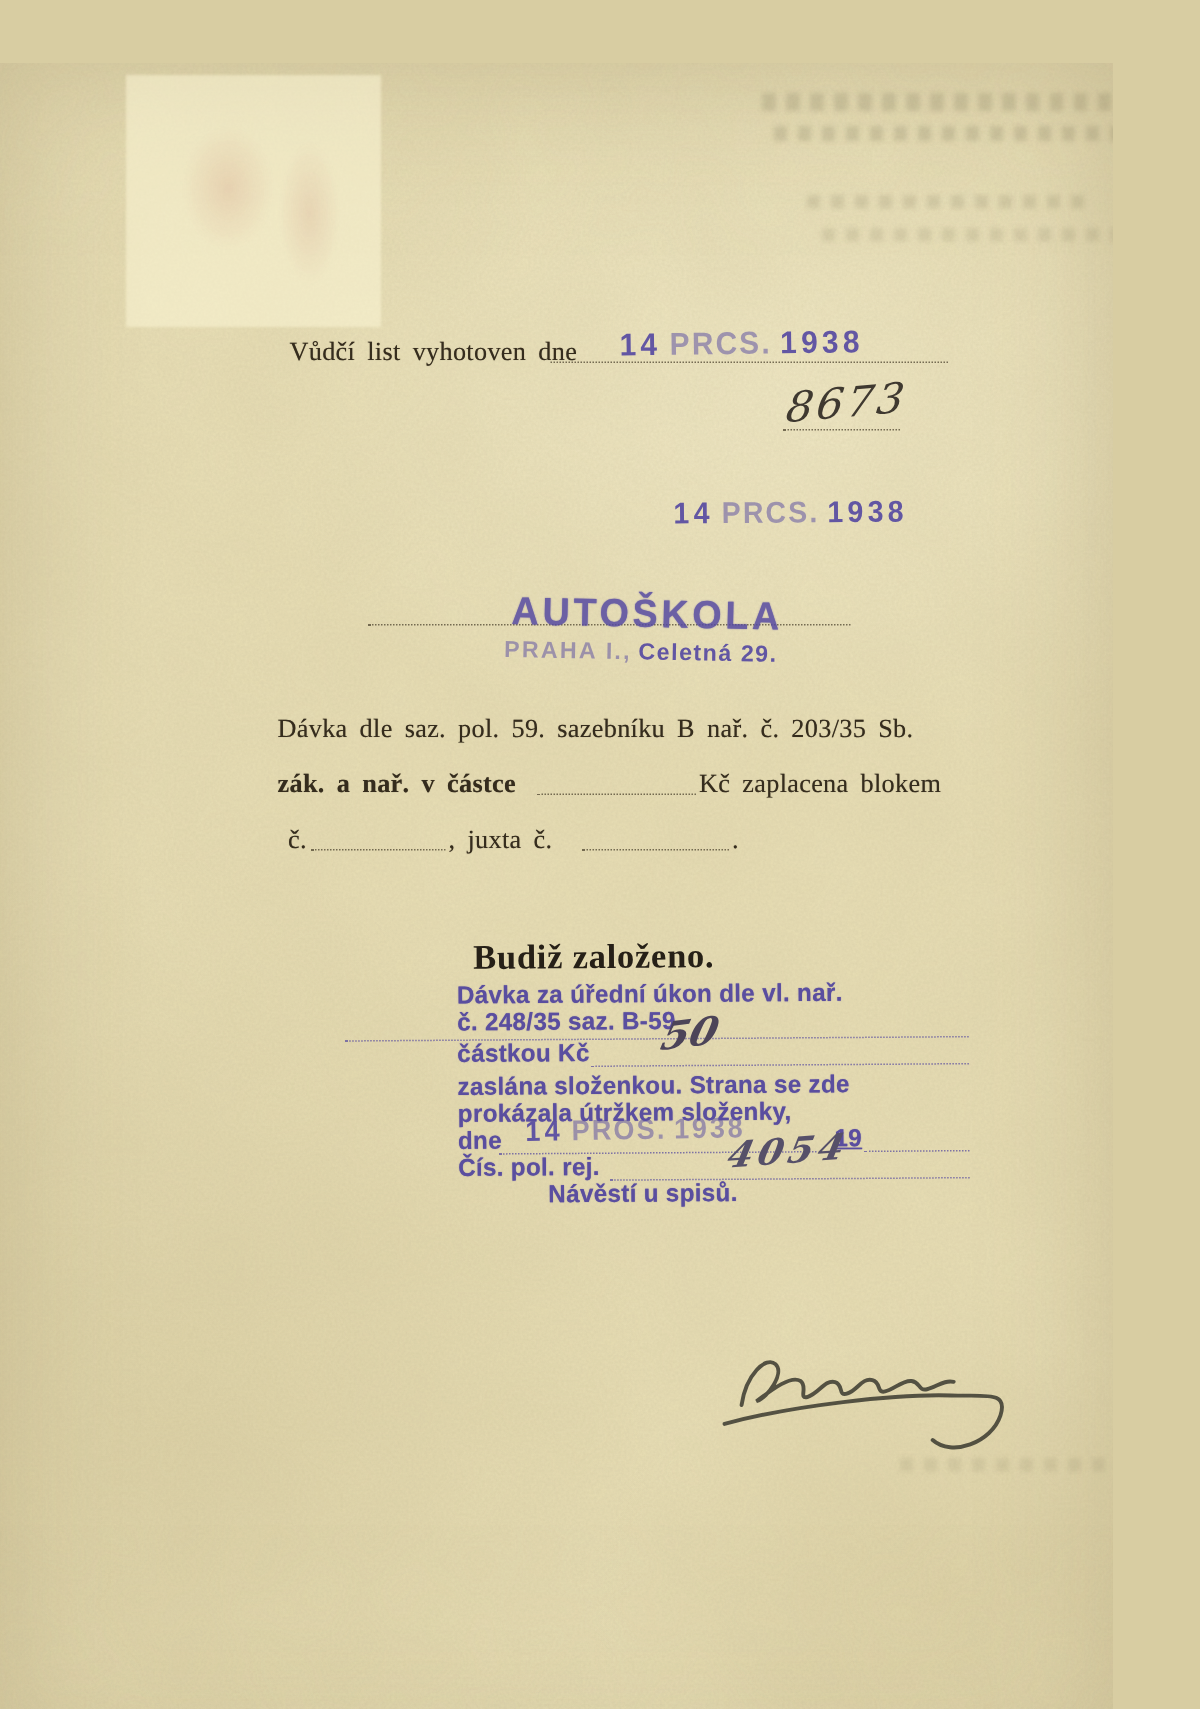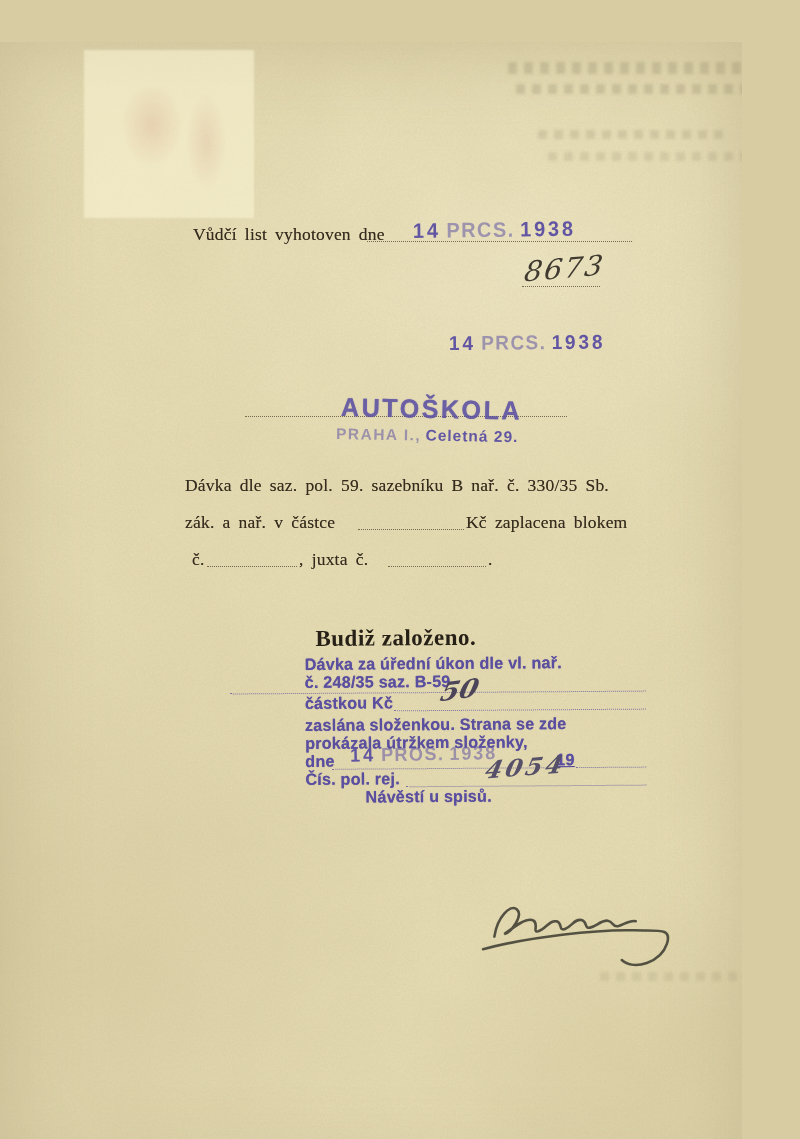--- a/index.html
+++ b/index.html
@@ -74,23 +74,23 @@
   <div class="stampdate" style="left:449px;top:290px;font-size:20px;transform:rotate(-0.5deg) scaleX(0.95);">
     <span class="strong">14</span><span> </span><span class="faded">PRCS.</span><span> </span><span class="strong">1938</span>
   </div>
 
   <div class="dotted" style="left:245px;top:358px;width:322px;"></div>
   <div class="stampdate" style="left:341px;top:350px;font-size:26px;letter-spacing:2.5px;opacity:0.85;transform:rotate(1.2deg) scaleX(0.97);text-shadow:0 0 1px rgba(87,75,162,0.9);">AUTOŠKOLA</div>
   <div class="stampdate" style="left:336px;top:383px;font-size:15.5px;transform:rotate(1deg);">
     <span class="faded">PRAHA I.,</span><span> </span><span class="strong" style="letter-spacing:1px;">Celetná 29.</span>
   </div>
 
-  <div class="serifline" style="left:185px;top:433px;">Dávka dle saz. pol. 59. sazebníku B nař. č. 330/35 Sb.</div>
+  <div class="serifline" style="left:185px;top:433px;">Dávka dle saz. pol. 59. sazebníku B nař. č. 203/35 Sb.</div>
 
-  <div class="serifline" style="left:185px;top:470px;">zák. a nař. v částce</div>
+  <div class="serifline" style="left:185px;top:470px;font-weight:bold;">zák. a nař. v částce</div>
   <div class="dotted" style="left:358px;top:471px;width:106px;"></div>
   <div class="serifline" style="left:466px;top:470px;text-align:center;">Kč zaplacena blokem</div>
 
   <div class="serifline" style="left:192px;top:507px;">č.</div>
   <div class="dotted" style="left:207px;top:508px;width:90px;"></div>
   <div class="serifline" style="left:299px;top:507px;text-align:right;">, juxta č.</div>
   <div class="dotted" style="left:388px;top:508px;width:98px;"></div>
   <div class="serifline" style="left:488px;top:507px;">.</div>
 
   <div class="filing">

